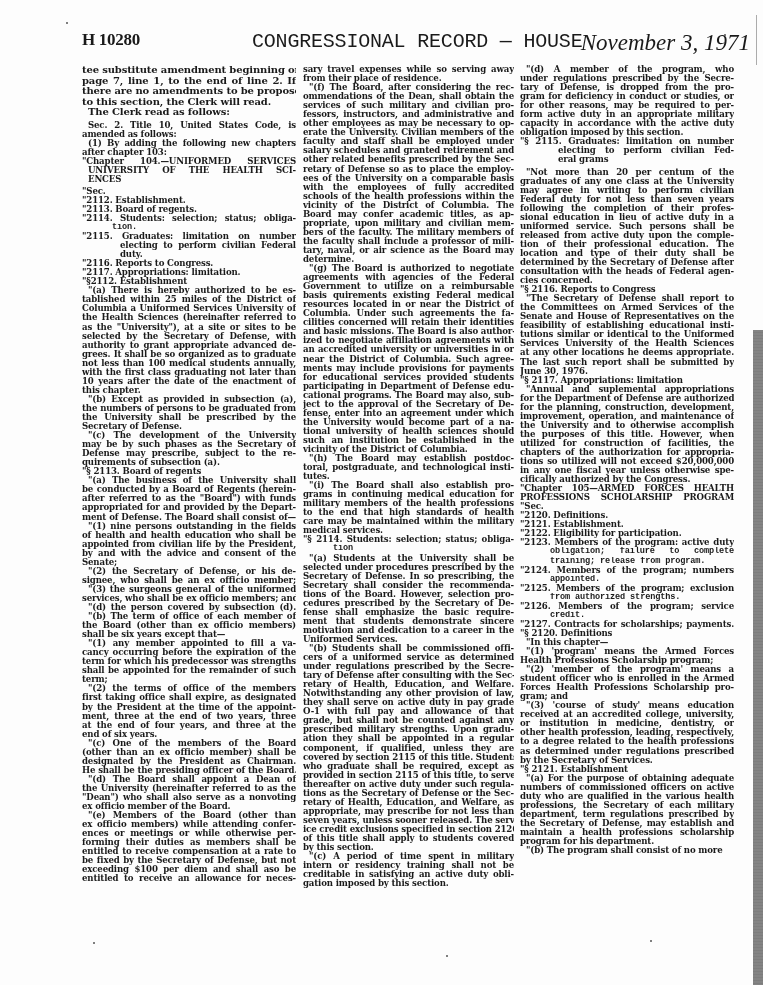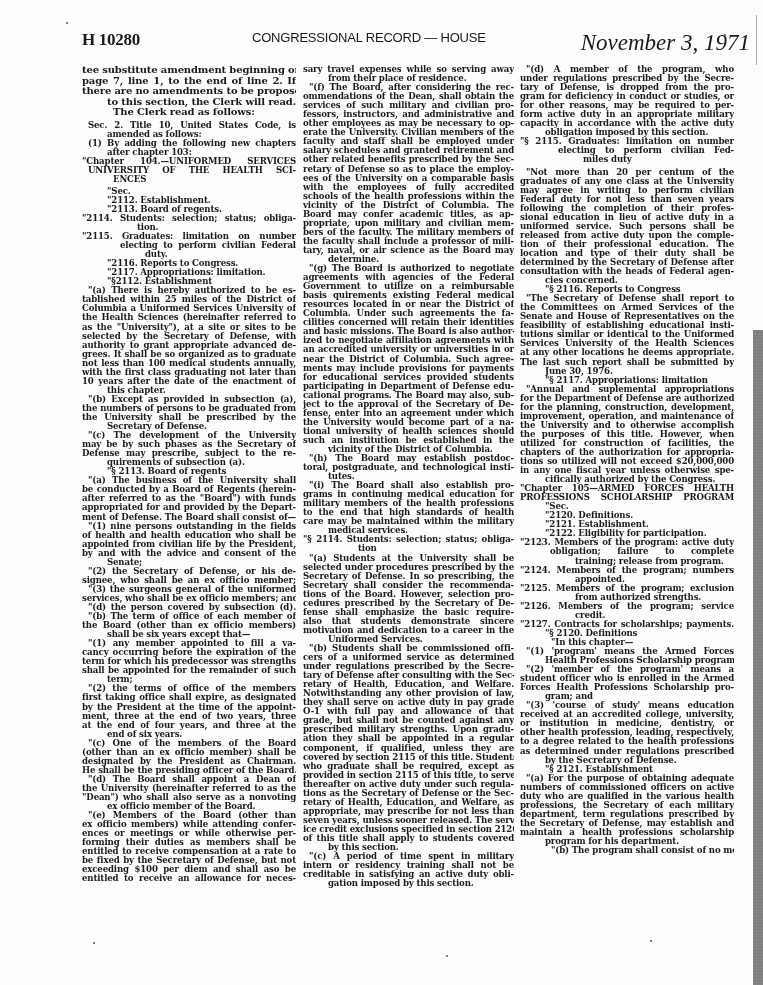--- a/index.html
+++ b/index.html
@@ -21,41 +21,41 @@
   }
   .header {
     position: absolute; left: 82px; top: 30px; width: 670px; height: 22px;
   }
   .page-number {
     position: absolute; left: 0; top: 0;
     font-family: "Liberation Serif", serif; font-weight: bold; font-size: 17px; letter-spacing: -0.3px;
   }
   .journal-title {
     position: absolute; left: 170px; top: 0;
-    font-family: Liberation Sans, sans-serif; font-size: 13px; letter-spacing: -0.2px;
+    font-family: Liberation Mono, monospace; font-size: 20px; letter-spacing: -0.2px;
   }
   .issue-date {
     position: absolute; right: 2px; top: 0;
     font-family: "Liberation Serif", serif; font-style: italic; font-size: 23px;
   }
   .col {
     position: absolute; top: 65px;
     font-size: 8.6px; line-height: 9.05px; font-weight: bold;
     letter-spacing: -0.15px;
   }
   .col-left { left: 82px; width: 214px; }
   .col-mid { left: 303px; width: 211px; }
   .col-right { left: 520px; width: 214px; }
   .ln {
     display: block; white-space: nowrap; text-align: justify; text-align-last: justify;
     overflow: hidden; height: 9.05px;
   }
-  .ln.last { text-align-last: left; margin-left: 25px; }
+  .ln.last { text-align-last: left; }
   .ln.indent { padding-left: 6px; }
-  .ln.hang { padding-left: 30px; }
+  .ln.hang { padding-left: 30px; font-family: Liberation Mono, monospace; }
   .ln.hang2 { padding-left: 38px; }
   .ln.big { font-size: 10px; line-height: 10.5px; height: 10.5px; }
   .gap { display: block; height: 3px; }
   .speck { position: absolute; width: 2px; height: 2px; background: #555; border-radius: 1px; }
 </style>
 </head>
 <body>
 
 <div class="page">
   <div class="scan-edge-top"></div>
@@ -215,21 +215,21 @@
       <span class="ln last">medical services.</span>
       <span class="ln ">"§ 2114. Students: selection; status; obliga-</span>
       <span class="ln hang last">tion</span>
       <span class="ln indent">"(a) Students at the University shall be</span>
       <span class="ln ">selected under procedures prescribed by the</span>
       <span class="ln ">Secretary of Defense. In so prescribing, the</span>
       <span class="ln ">Secretary shall consider the recommenda-</span>
       <span class="ln ">tions of the Board. However, selection pro-</span>
       <span class="ln ">cedures prescribed by the Secretary of De-</span>
       <span class="ln ">fense shall emphasize the basic require-</span>
-      <span class="ln ">also that students demonstrate sincere</span>
+      <span class="ln ">ment that students demonstrate sincere</span>
       <span class="ln ">motivation and dedication to a career in the</span>
       <span class="ln last">Uniformed Services.</span>
       <span class="ln indent">"(b) Students shall be commissioned offi-</span>
       <span class="ln ">cers of a uniformed service as determined</span>
       <span class="ln ">under regulations prescribed by the Secre-</span>
       <span class="ln ">tary of Defense after consulting with the Sec-</span>
       <span class="ln ">retary of Health, Education, and Welfare.</span>
       <span class="ln ">Notwithstanding any other provision of law,</span>
       <span class="ln ">they shall serve on active duty in pay grade</span>
       <span class="ln ">O-1 with full pay and allowance of that</span>
@@ -257,21 +257,21 @@
       <span class="ln indent">"(d) A member of the program, who</span>
       <span class="ln ">under regulations prescribed by the Secre-</span>
       <span class="ln ">tary of Defense, is dropped from the pro-</span>
       <span class="ln ">gram for deficiency in conduct or studies, or</span>
       <span class="ln ">for other reasons, may be required to per-</span>
       <span class="ln ">form active duty in an appropriate military</span>
       <span class="ln ">capacity in accordance with the active duty</span>
       <span class="ln last">obligation imposed by this section.</span>
       <span class="ln ">"§ 2115. Graduates: limitation on number</span>
       <span class="ln hang2">electing to perform civilian Fed-</span>
-      <span class="ln hang2 last">miles duty</span>
+      <span class="ln hang2 last">eral grams</span>
       <span class="gap"></span>
       <span class="ln indent">"Not more than 20 per centum of the</span>
       <span class="ln ">graduates of any one class at the University</span>
       <span class="ln ">may agree in writing to perform civilian</span>
       <span class="ln ">Federal duty for not less than seven years</span>
       <span class="ln ">following the completion of their profes-</span>
       <span class="ln ">sional education in lieu of active duty in a</span>
       <span class="ln ">uniformed service. Such persons shall be</span>
       <span class="ln ">released from active duty upon the comple-</span>
       <span class="ln ">tion of their professional education. The</span>
@@ -324,21 +324,21 @@
       <span class="ln indent">"(2) 'member of the program' means a</span>
       <span class="ln ">student officer who is enrolled in the Armed</span>
       <span class="ln ">Forces Health Professions Scholarship pro-</span>
       <span class="ln last">gram; and</span>
       <span class="ln indent">"(3) 'course of study' means education</span>
       <span class="ln ">received at an accredited college, university,</span>
       <span class="ln ">or institution in medicine, dentistry, or</span>
       <span class="ln ">other health profession, leading, respectively,</span>
       <span class="ln ">to a degree related to the health professions</span>
       <span class="ln ">as determined under regulations prescribed</span>
-      <span class="ln last">by the Secretary of Defense.</span>
+      <span class="ln last">by the Secretary of Services.</span>
       <span class="ln last">"§ 2121. Establishment</span>
       <span class="ln indent">"(a) For the purpose of obtaining adequate</span>
       <span class="ln ">numbers of commissioned officers on active</span>
       <span class="ln ">duty who are qualified in the various health</span>
       <span class="ln ">professions, the Secretary of each military</span>
       <span class="ln ">department, term regulations prescribed by</span>
       <span class="ln ">the Secretary of Defense, may establish and</span>
       <span class="ln ">maintain a health professions scholarship</span>
       <span class="ln last">program for his department.</span>
       <span class="ln indent last">"(b) The program shall consist of no more</span>

